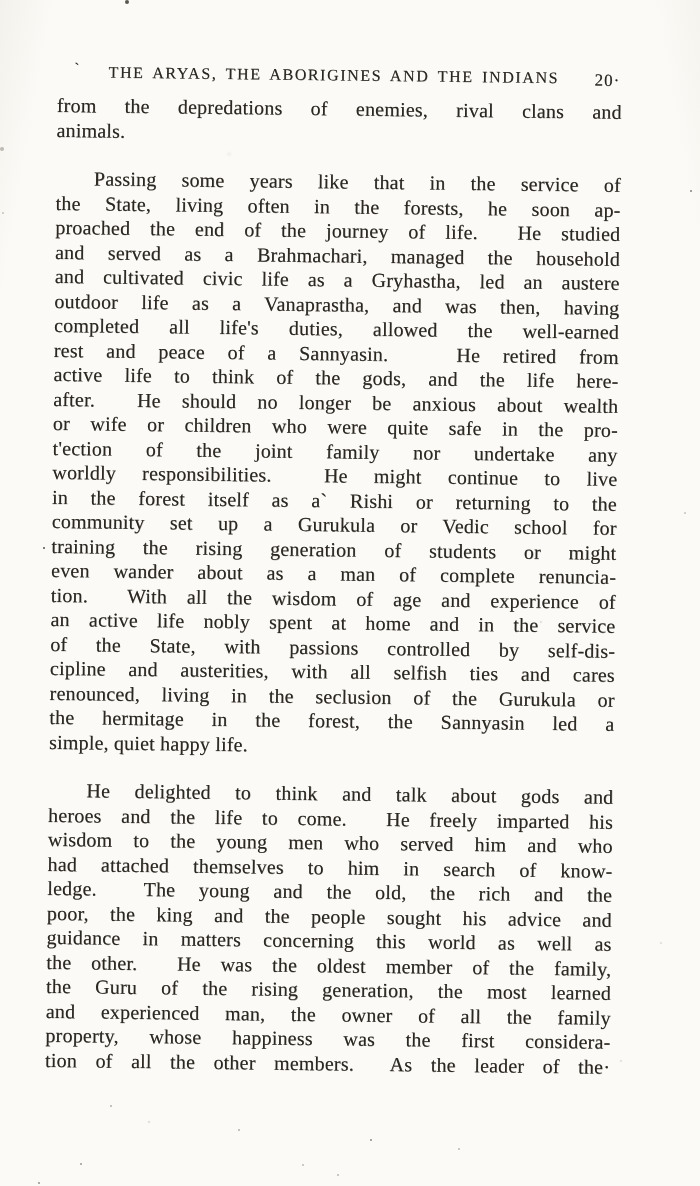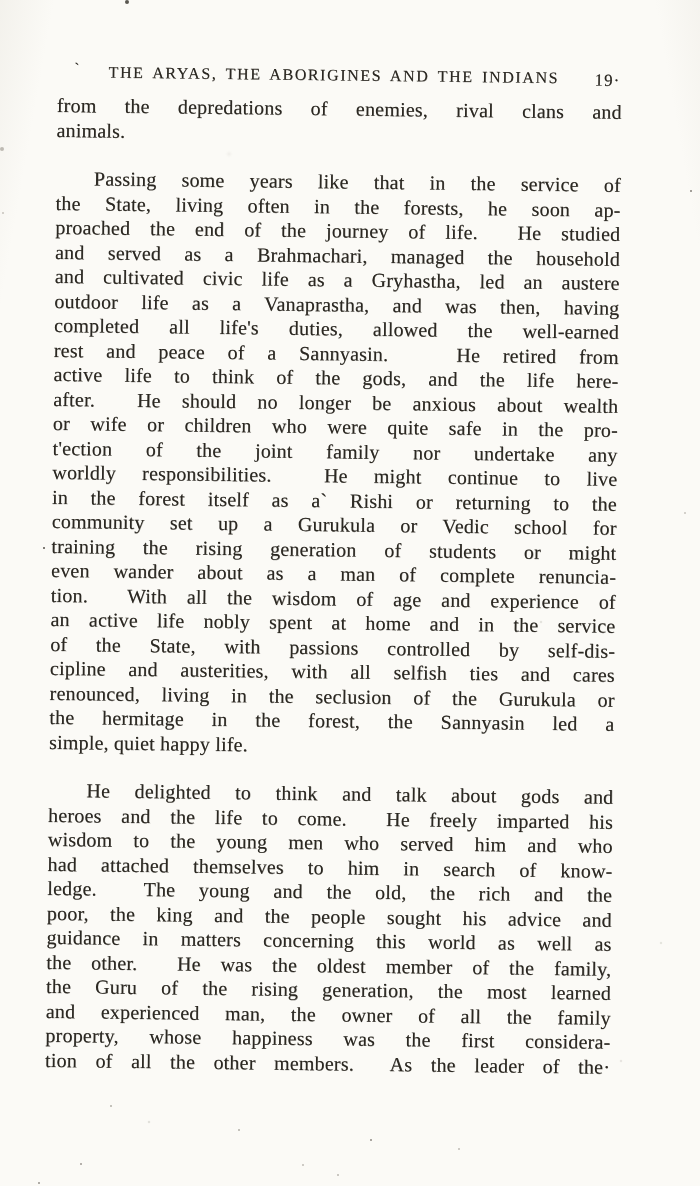--- a/index.html
+++ b/index.html
@@ -115,21 +115,21 @@
   }
 </style>
 </head>
 <body>
 
 <div class="scan-page">
   <div class="scan-rotate">
     <div class="page-header">
       <span class="header-mark">`</span>
       <span class="running-title">THE ARYAS, THE ABORIGINES AND THE INDIANS</span>
-      <span class="page-number">19·</span>
+      <span class="page-number">20·</span>
     </div>
     <div class="page-body" id="page-body">
         <div class="paragraph">
           <div class="line">from the depredations of enemies, rival clans and</div>
           <div class="line short-last">animals.</div>
         </div>
         <div class="paragraph">
           <div class="line indent">Passing some years like that in the service of</div>
           <div class="line">the State, living often in the forests, he soon ap-</div>
           <div class="line">proached the end of the journey of life.  He studied</div>

